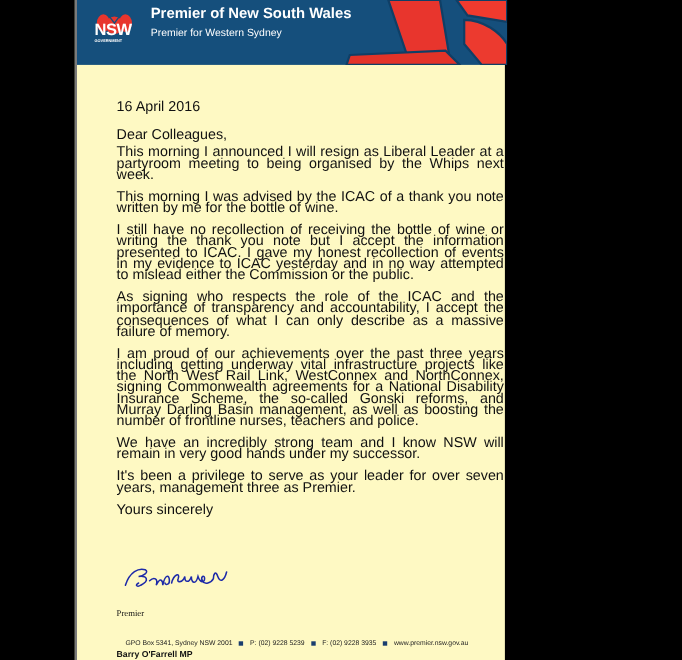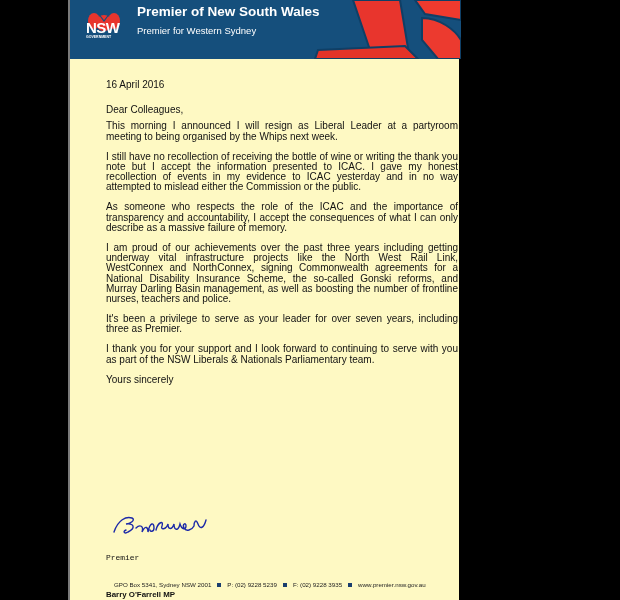--- a/index.html
+++ b/index.html
@@ -29,36 +29,36 @@
       font-family: "Liberation Sans", sans-serif; font-weight: bold;
       font-size: 13.5px; color: #fff; white-space: nowrap; text-align: right;
     }
     .subtitle {
       position: absolute; left: 67px; top: 25px;
       font-family: "Liberation Sans", sans-serif;
       font-size: 9.5px; color: #fff; white-space: nowrap;
     }
     .waratah-art { position: absolute; left: 0; top: 0; }
     .content {
-      position: absolute; left: 36px; top: 80px; width: 352px;
-      font-family: "Liberation Sans", sans-serif; font-size: 10px;
+      position: absolute; left: 36px; top: 92px; width: 352px;
+      font-family: "Liberation Sans", sans-serif; font-size: 13px;
       line-height: 10.2px; color: #111;
     }
     .content p { text-align: justify; margin-bottom: 9.9px; }
     .date { margin-bottom: 15px !important; }
     .salutation { margin-bottom: 6px !important; }
     .signature { position: absolute; left: 42px; top: 510px; }
     .sig-name {
       position: absolute; left: 36px; top: 542px;
       font-family: "Liberation Sans", sans-serif; font-weight: bold;
       font-size: 7.9px; color: #111; margin-top: 48px;
     }
     .sig-role {
       position: absolute; left: 36px; top: 553px;
-      font-family: Liberation Mono, monospace;
+      font-family: Liberation Serif, serif;
       font-size: 7.9px; color: #111;
     }
     .footer {
       position: absolute; left: 44px; top: 581px; white-space: nowrap;
       font-family: "Liberation Sans", sans-serif; font-size: 6.2px; color: #222;
       display: flex; align-items: center;
     }
     .sep { display: inline-block; width: 4px; height: 4px; background: #1a3e6e; margin: 0 6px; }
   </style>
 </head>
@@ -81,25 +81,26 @@
     <div class="logo-nsw">NSW</div>
     <div class="logo-gov">GOVERNMENT</div>
     <div class="title">Premier of New South Wales</div>
     <div class="subtitle">Premier for Western Sydney</div>
   </div>
 
   <div class="content">
     <p class="date">16 April 2016</p>
     <p class="salutation">Dear Colleagues,</p>
     <p>This morning I announced I will resign as Liberal Leader at a partyroom meeting to being organised by the Whips next week.</p>
+    <p>This morning I was advised by the ICAC of a thank you note written by me for the bottle of wine.</p>
     <p>I still have no recollection of receiving the bottle of wine or writing the thank you note but I accept the information presented to ICAC. I gave my honest recollection of events in my evidence to ICAC yesterday and in no way attempted to mislead either the Commission or the public.</p>
-    <p>As someone who respects the role of the ICAC and the importance of transparency and accountability, I accept the consequences of what I can only describe as a massive failure of memory.</p>
+    <p>As signing who respects the role of the ICAC and the importance of transparency and accountability, I accept the consequences of what I can only describe as a massive failure of memory.</p>
     <p>I am proud of our achievements over the past three years including getting underway vital infrastructure projects like the North West Rail Link, WestConnex and NorthConnex, signing Commonwealth agreements for a National Disability Insurance Scheme, the so-called Gonski reforms, and Murray Darling Basin management, as well as boosting the number of frontline nurses, teachers and police.</p>
-    <p>It's been a privilege to serve as your leader for over seven years, including three as Premier.</p>
-    <p>I thank you for your support and I look forward to continuing to serve with you as part of the NSW Liberals &amp; Nationals Parliamentary team.</p>
+    <p>We have an incredibly strong team and I know NSW will remain in very good hands under my successor.</p>
+    <p>It's been a privilege to serve as your leader for over seven years, management three as Premier.</p>
     <p>Yours sincerely</p>
   </div>
 
   <svg class="signature" width="100" height="28" viewBox="0 0 100 28">
     <path d="M2 22 C6 10 14 6 20 8 C24 10 18 14 14 14 C22 13 24 18 16 22 C13 24 10 22 14 20 M24 18 C28 14 32 16 30 22 C34 14 36 18 36 22 C38 12 42 12 42 18 C42 22 38 22 38 20 M44 20 C46 12 52 10 50 16 C48 20 54 20 56 14 C56 20 60 20 62 14 C62 20 66 22 68 14 C70 20 74 20 74 16 C74 12 70 14 72 18 C74 22 80 20 82 16 C82 12 84 8 86 14 C88 20 92 18 94 10" stroke="#1d2aa8" stroke-width="1.4" fill="none" stroke-linecap="round"></path>
   </svg>
   <div class="sig-name">Barry O'Farrell MP</div>
   <div class="sig-role">Premier</div>
 
   <div class="footer">

